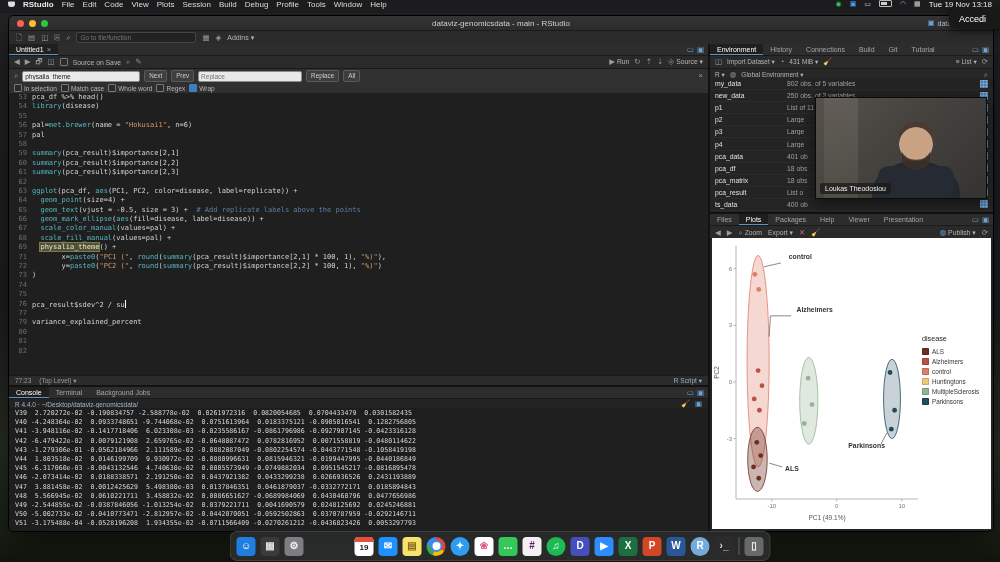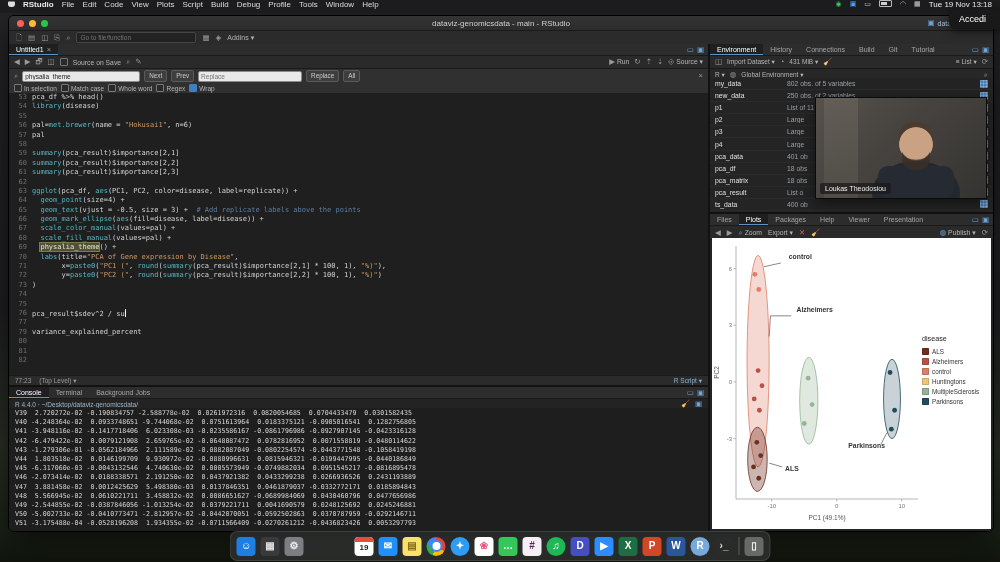--- a/index.html
+++ b/index.html
@@ -121,21 +121,21 @@
 
   <div id="menubar">
     <span class="apple-logo"></span>
     <span class="app-name">RStudio</span>
     <span id="menu-items" style="display:flex;gap:8px;">
         <span class="menu-item">File</span>
         <span class="menu-item">Edit</span>
         <span class="menu-item">Code</span>
         <span class="menu-item">View</span>
         <span class="menu-item">Plots</span>
-        <span class="menu-item">Script</span>
+        <span class="menu-item">Session</span>
         <span class="menu-item">Build</span>
         <span class="menu-item">Debug</span>
         <span class="menu-item">Profile</span>
         <span class="menu-item">Tools</span>
         <span class="menu-item">Window</span>
         <span class="menu-item">Help</span>
       </span>
     <span class="spacer"></span>
     <span class="status-icon green">◉</span>
     <span class="status-icon blue">▣</span>
@@ -249,21 +249,20 @@
               <div class="code-line"><span class="gutter">60</span><span class="code-text"><span class="tok-f">summary</span><span class="tok-p">(pca_result)$importance[2,2]</span></span></div>
               <div class="code-line"><span class="gutter">61</span><span class="code-text"><span class="tok-f">summary</span><span class="tok-p">(pca_result)$importance[2,3]</span></span></div>
               <div class="code-line"><span class="gutter">62</span><span class="code-text"></span></div>
               <div class="code-line"><span class="gutter">63</span><span class="code-text"><span class="tok-f">ggplot</span><span class="tok-p">(pca_df, </span><span class="tok-f">aes</span><span class="tok-p">(PC1, PC2, color=disease, label=replicate)) +</span></span></div>
               <div class="code-line"><span class="gutter">64</span><span class="code-text"><span class="tok-p">  </span><span class="tok-f">geom_point</span><span class="tok-p">(size=4) +</span></span></div>
               <div class="code-line"><span class="gutter">65</span><span class="code-text"><span class="tok-p">  </span><span class="tok-f">geom_text</span><span class="tok-p">(vjust = -0.5, size = 3) +  </span><span class="tok-c"># Add replicate labels above the points</span></span></div>
               <div class="code-line"><span class="gutter">66</span><span class="code-text"><span class="tok-p">  </span><span class="tok-f">geom_mark_ellipse</span><span class="tok-p">(</span><span class="tok-f">aes</span><span class="tok-p">(fill=disease, label=disease)) +</span></span></div>
               <div class="code-line"><span class="gutter">67</span><span class="code-text"><span class="tok-p">  </span><span class="tok-f">scale_color_manual</span><span class="tok-p">(values=pal) +</span></span></div>
               <div class="code-line"><span class="gutter">68</span><span class="code-text"><span class="tok-p">  </span><span class="tok-f">scale_fill_manual</span><span class="tok-p">(values=pal) +</span></span></div>
               <div class="code-line"><span class="gutter">69</span><span class="code-text"><span class="tok-p">  </span><span class="tok-hl">physalia_theme</span><span class="tok-p">() +</span></span></div>
-              <div class="code-line"><span class="gutter">70</span><span class="code-text"><span class="tok-p">  </span><span class="tok-f">labs</span><span class="tok-p">(title=</span><span class="tok-s">"PCA of Gene expression by Disease"</span><span class="tok-p">,</span></span></div>
               <div class="code-line"><span class="gutter">71</span><span class="code-text"><span class="tok-p">       x=</span><span class="tok-f">paste0</span><span class="tok-p">(</span><span class="tok-s">"PC1 ("</span><span class="tok-p">, </span><span class="tok-f">round</span><span class="tok-p">(</span><span class="tok-f">summary</span><span class="tok-p">(pca_result)$importance[2,1] * 100, 1), </span><span class="tok-s">"%)"</span><span class="tok-p">),</span></span></div>
               <div class="code-line"><span class="gutter">72</span><span class="code-text"><span class="tok-p">       y=</span><span class="tok-f">paste0</span><span class="tok-p">(</span><span class="tok-s">"PC2 ("</span><span class="tok-p">, </span><span class="tok-f">round</span><span class="tok-p">(</span><span class="tok-f">summary</span><span class="tok-p">(pca_result)$importance[2,2] * 100, 1), </span><span class="tok-s">"%)"</span><span class="tok-p">)</span></span></div>
               <div class="code-line"><span class="gutter">73</span><span class="code-text"><span class="tok-p">)</span></span></div>
               <div class="code-line"><span class="gutter">74</span><span class="code-text"></span></div>
               <div class="code-line"><span class="gutter">75</span><span class="code-text"></span></div>
               <div class="code-line"><span class="gutter">76</span><span class="code-text"><span class="tok-p">pca_result$sdev^2 / su</span><span class="cursor"></span></span></div>
               <div class="code-line"><span class="gutter">77</span><span class="code-text"></span></div>
               <div class="code-line"><span class="gutter">79</span><span class="code-text"><span class="tok-p">variance_explained_percent</span></span></div>
               <div class="code-line"><span class="gutter">80</span><span class="code-text"></span></div>
               <div class="code-line"><span class="gutter">81</span><span class="code-text"></span></div>

